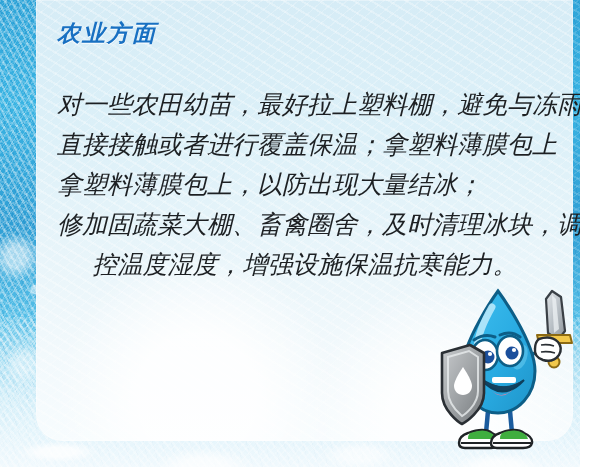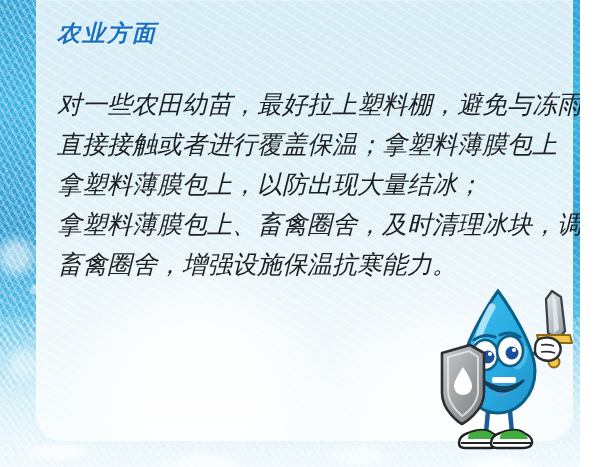--- a/index.html
+++ b/index.html
@@ -94,26 +94,26 @@
     left: 21px;
     top: 84px;
     width: 496px;
   }
   .body-line {
     font-size: 25px;
     line-height: 40px;
     color: #1d2023;
     white-space: nowrap;
     letter-spacing: 0px;
+    text-align: center;
   }
   .body-line.justify {
     display: flex;
     justify-content: space-between;
     width: 492px;
-    flex-direction: column;
   }
   .body-line.justify > span { white-space: pre; }
 
   
   .mascot {
     position: absolute;
     left: 440px;
     top: 283px;
     width: 150px;
     height: 172px;
@@ -132,22 +132,22 @@
   <div class="card">
 
     <div class="title">农业方面</div>
 
     <div class="body-text">
       <div class="body-line">对一些农田幼苗，最好拉上塑料棚，避免与冻雨</div>
       <div class="body-line">直接接触或者进行覆盖保温；拿塑料薄膜包上</div>
       <div class="body-line justify">
         <span>拿塑料薄膜包上，以防出现大量结冰；</span>
       </div>
-      <div class="body-line">拿塑料薄膜包上、畜禽圈舍，及时清理冰块，调</div>
-      <div class="body-line">畜禽圈舍，增强设施保温抗寒能力。</div>
+      <div class="body-line">修加固蔬菜大棚、畜禽圈舍，及时清理冰块，调</div>
+      <div class="body-line">控温度湿度，增强设施保温抗寒能力。</div>
     </div>
 
   </div>
 
   <div class="mascot">
     <svg width="150" height="172" viewBox="0 0 150 172" xmlns="http://www.w3.org/2000/svg">
       <defs>
         <linearGradient id="dropG" x1="0" y1="0" x2="1" y2="1">
           <stop offset="0%" stop-color="#3fc0f0"></stop>
           <stop offset="55%" stop-color="#29abe2"></stop>

